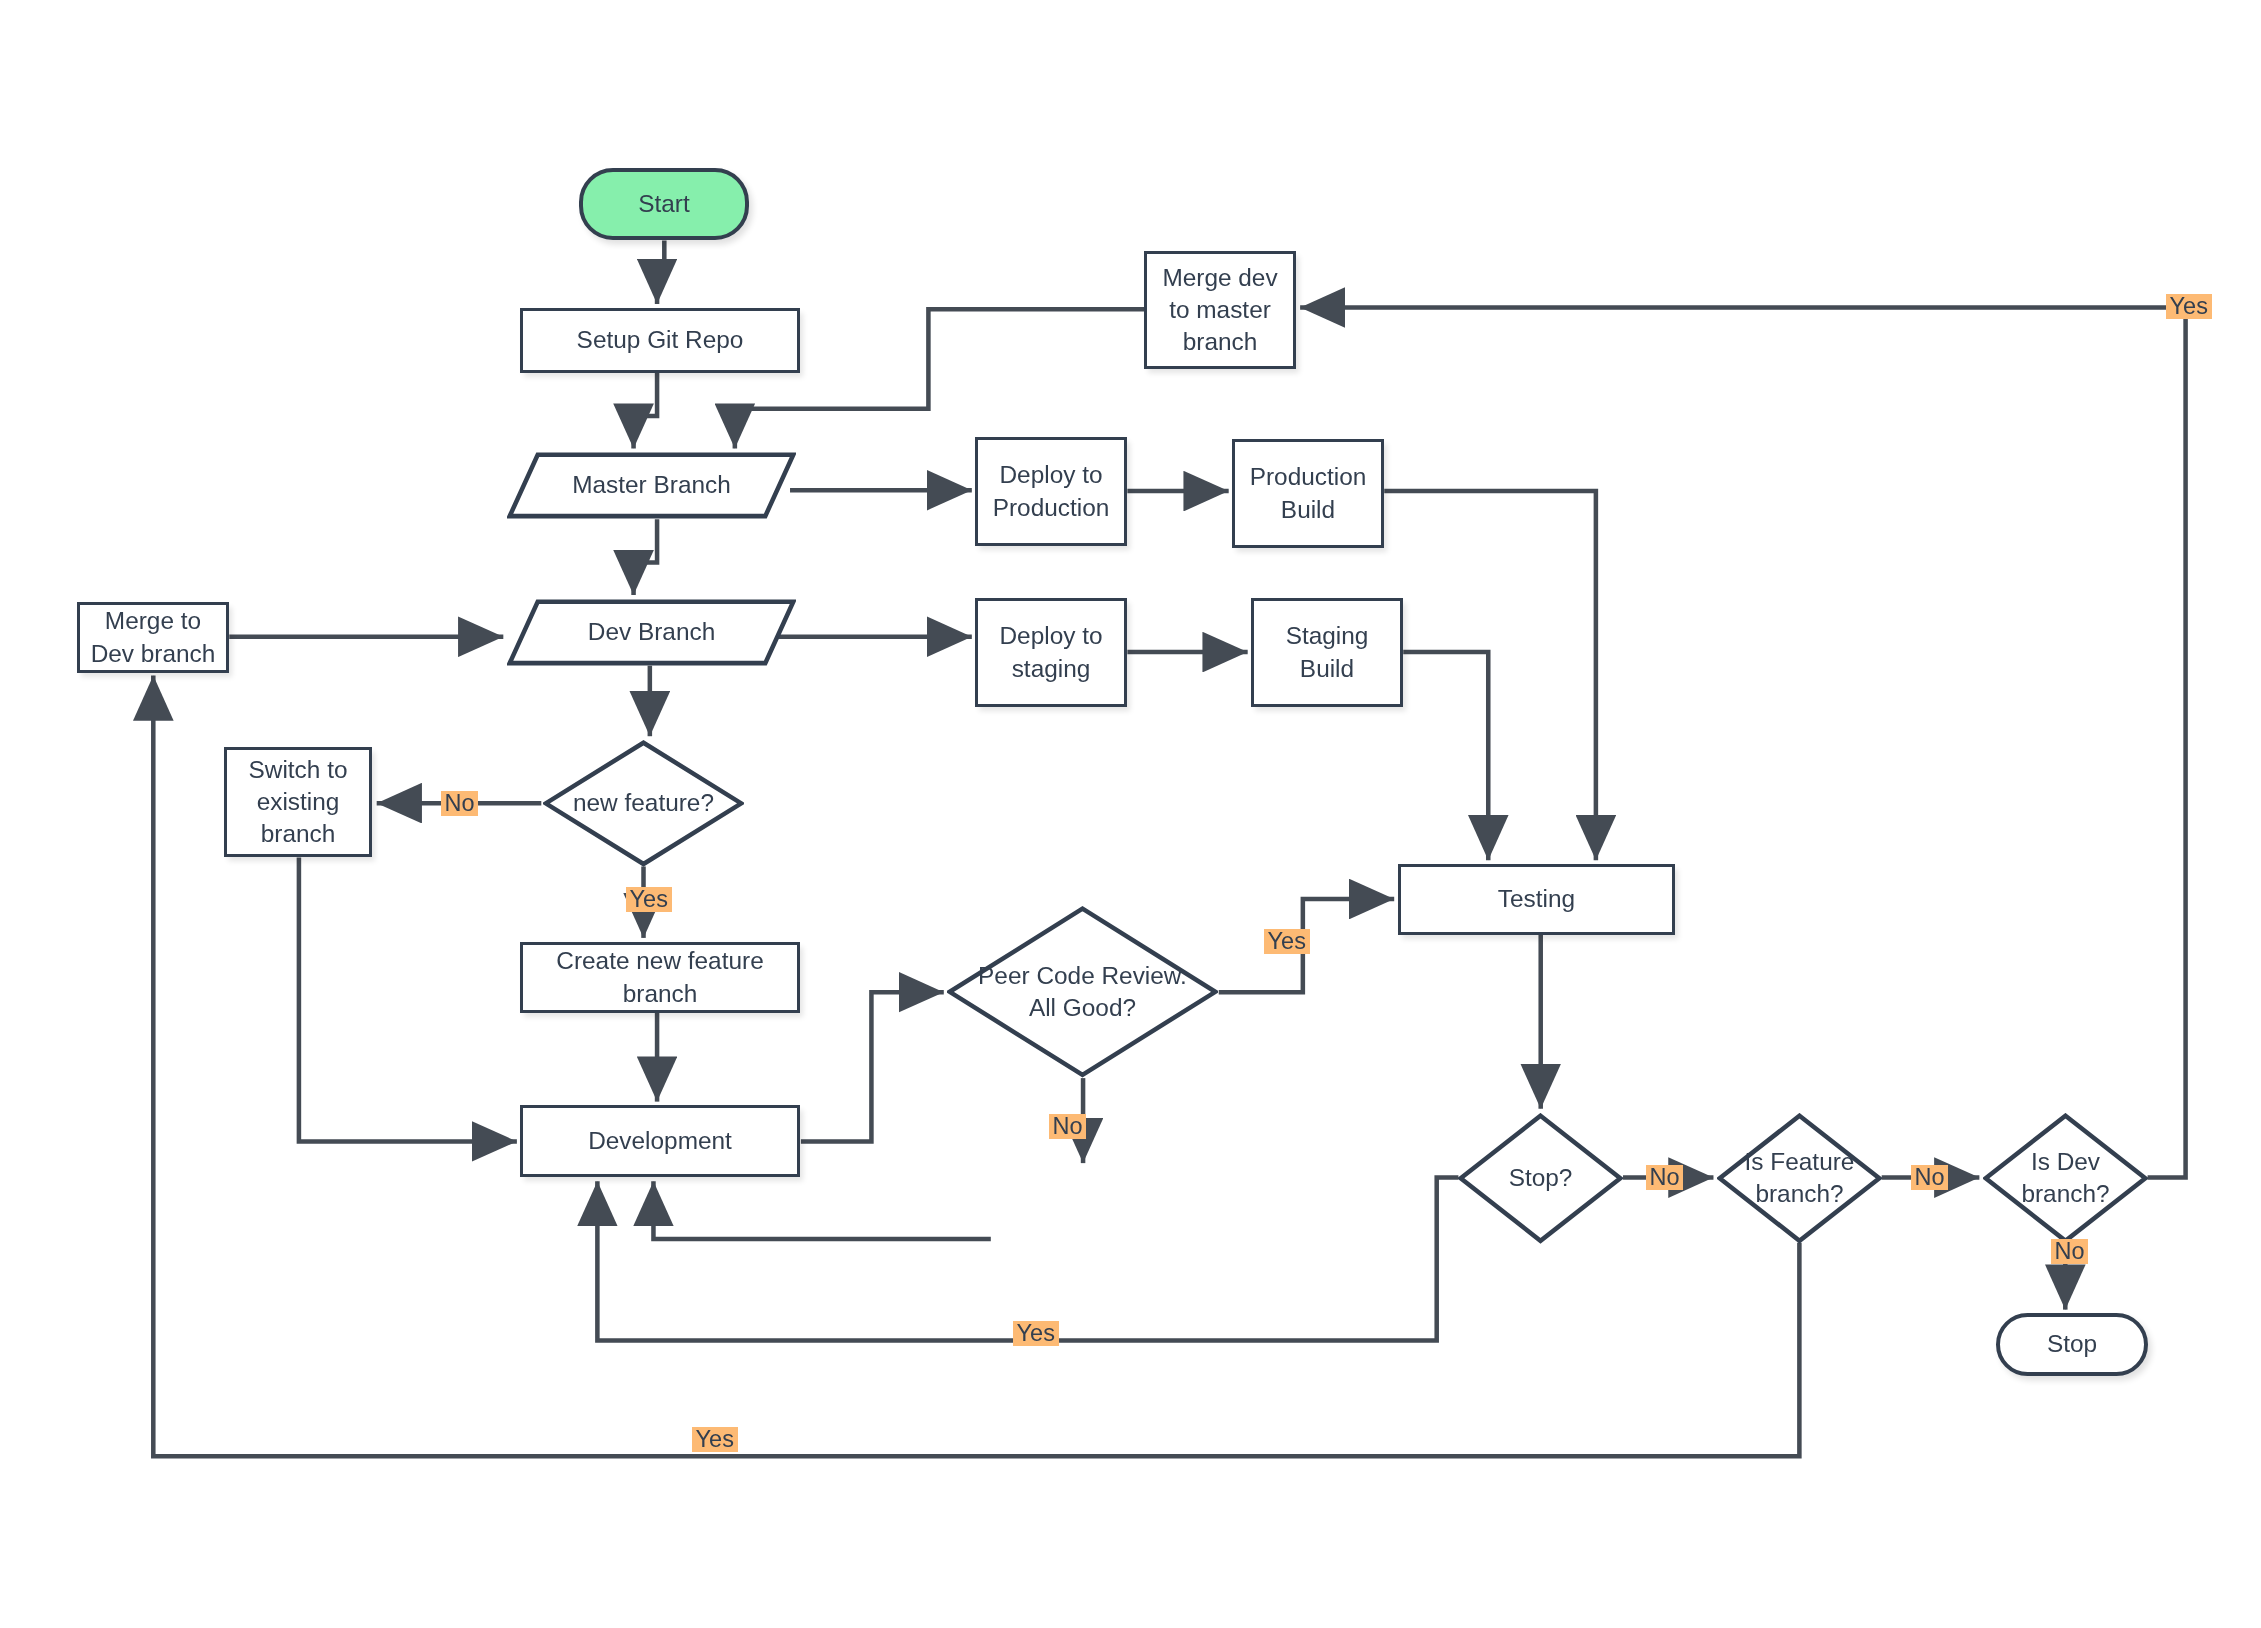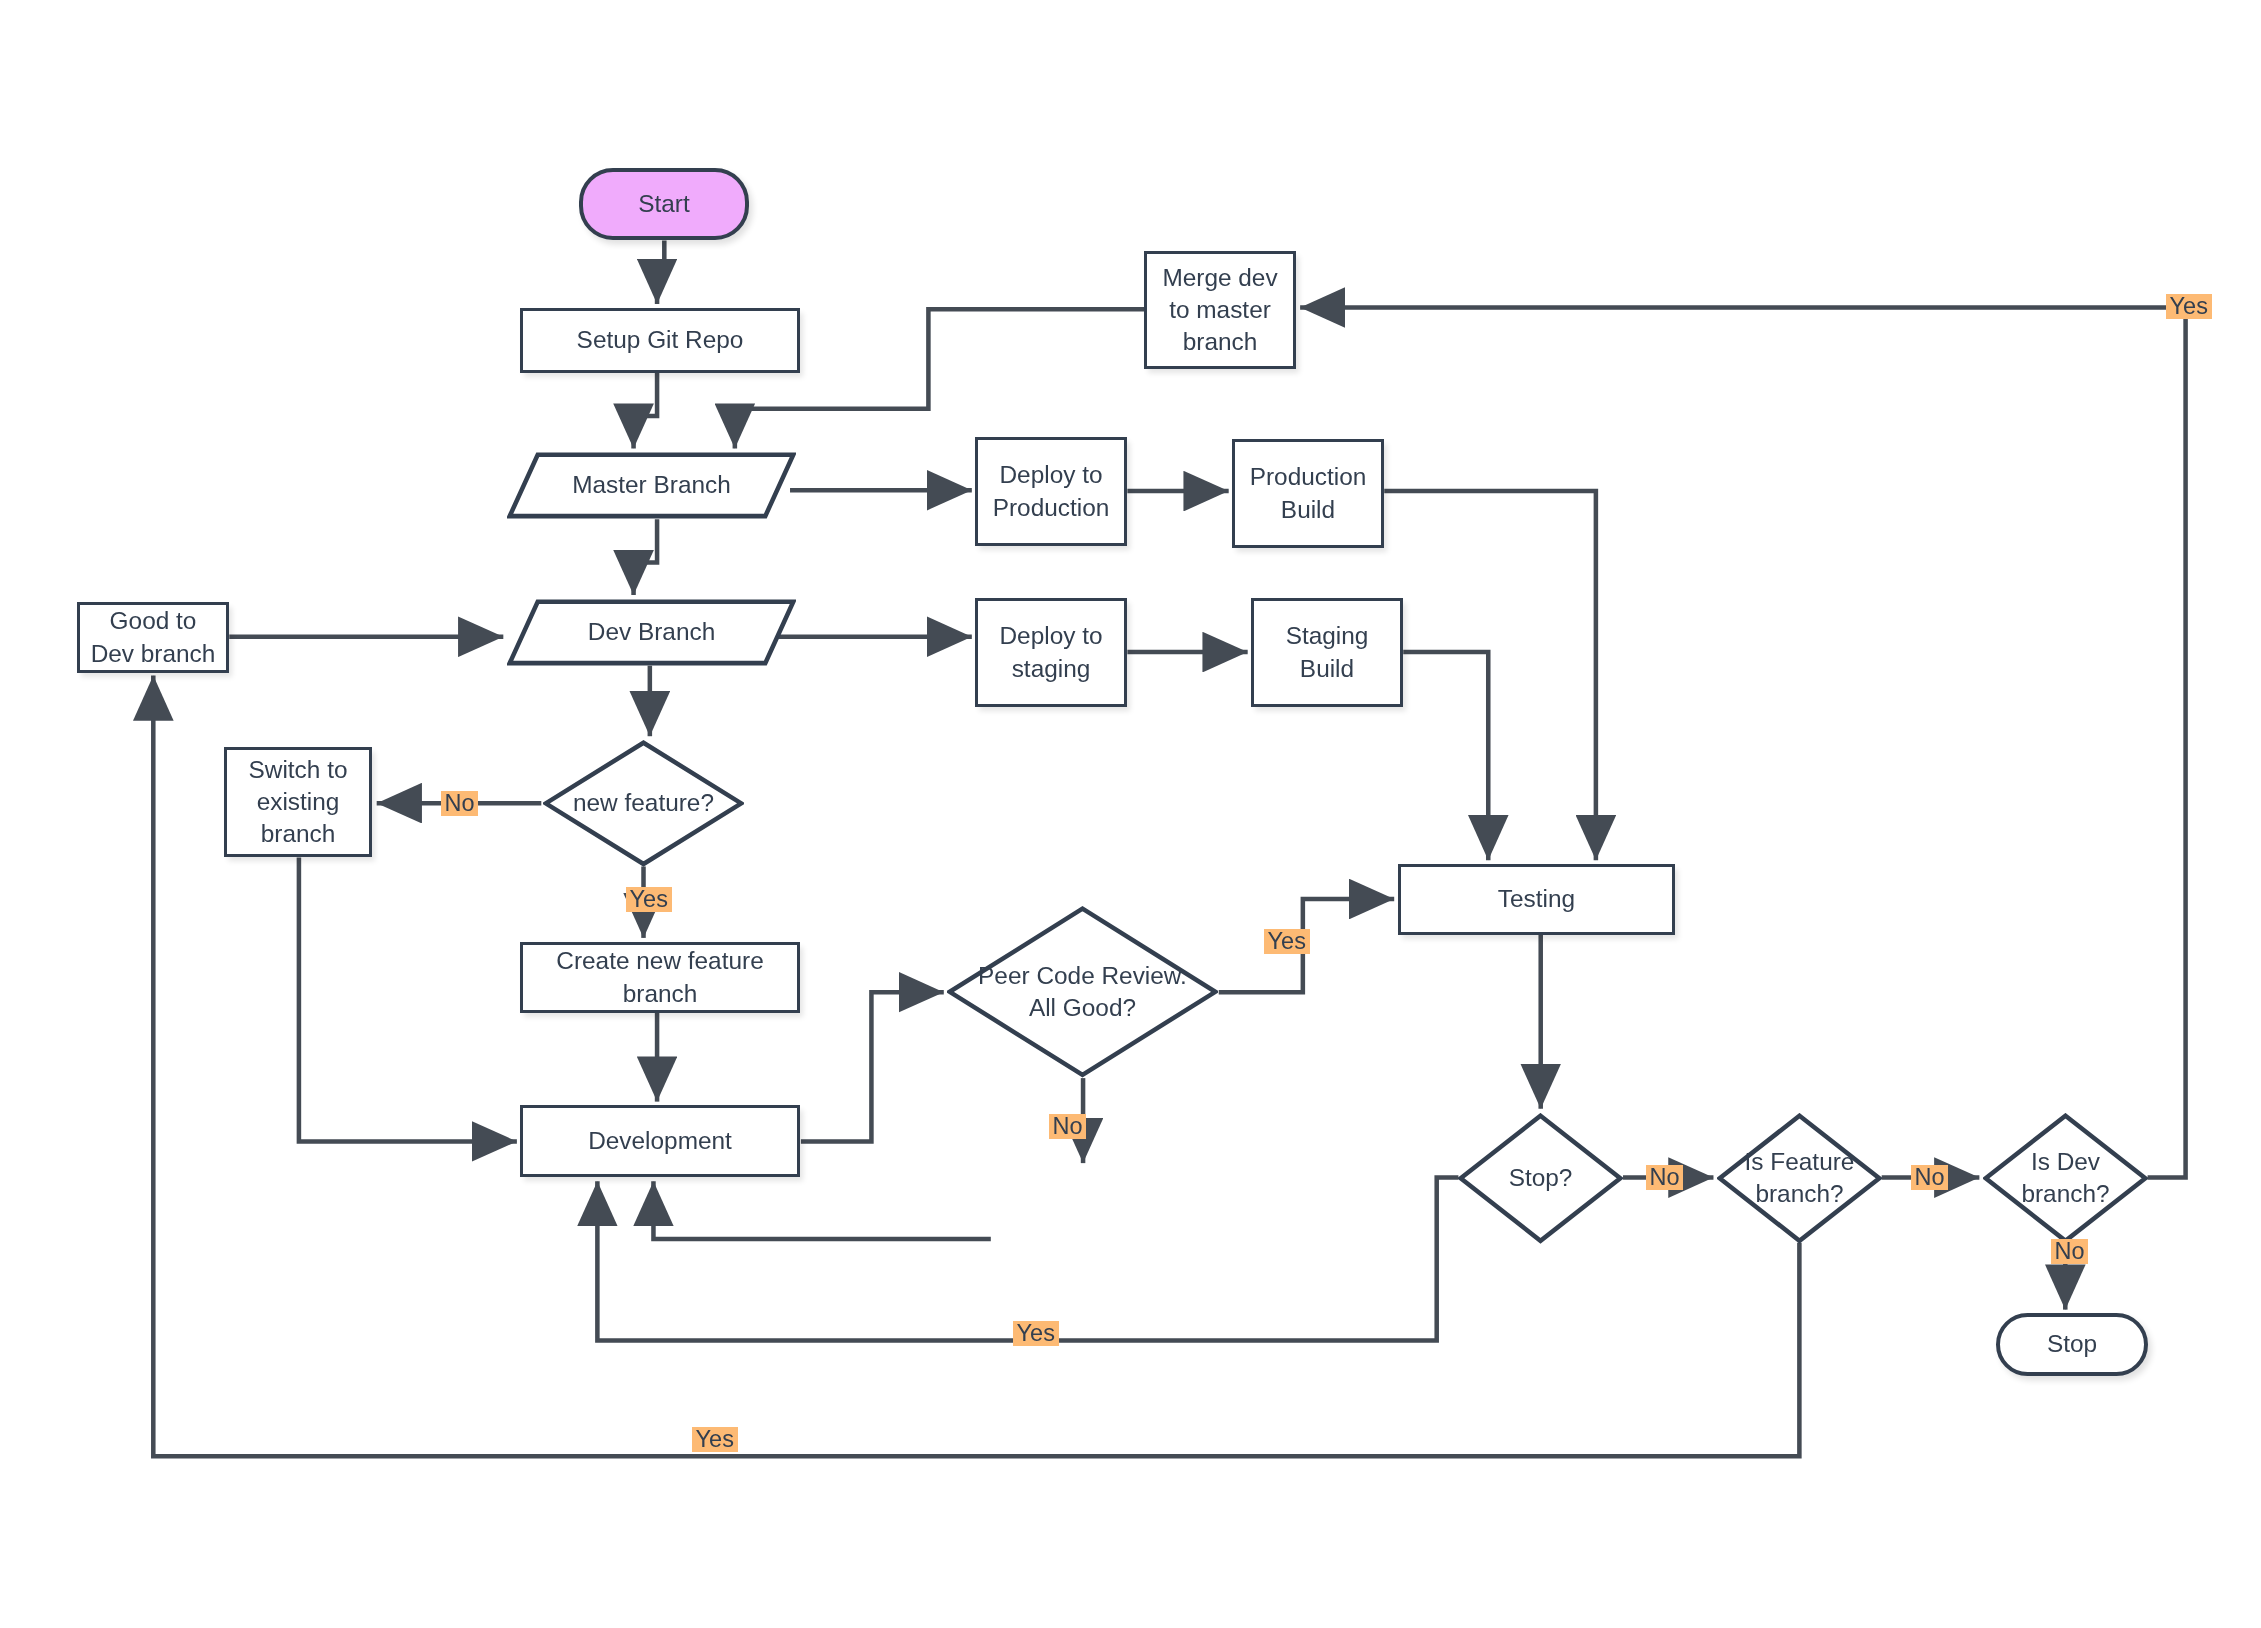--- a/index.html
+++ b/index.html
@@ -47,21 +47,21 @@
     background: #ffffff;
     border: 3.6px solid #333F4F;
     box-shadow: 3.6px 4.5px 5.4px rgba(0,0,0,0.10);
   }
   
   .n-term {
     border: 4.5px solid #333F4F;
     border-radius: 34px;
     box-shadow: 3.6px 4.5px 6.3px rgba(0,0,0,0.12);
   }
-  .n-term.start { background: #f0abfc; }
+  .n-term.start { background: #86efac; }
   .n-term.stop  { background: #ffffff; }
   
   .n-para {
     background: transparent;
     border: none;
     box-shadow: none;
   }
   .n-para .para-shape {
     position: absolute;
     left: 0; top: 0; right: 0; bottom: 0;
@@ -188,21 +188,21 @@
     <span class="lbl">Deploy to
 Production</span>
   </div>
 
   <div class="node n-rect" style="left:1232px;top:439px;width:152px;height:109px;">
     <span class="lbl">Production
 Build</span>
   </div>
 
   <div class="node n-rect" style="left:77px;top:602px;width:152px;height:71px;">
-    <span class="lbl">Good to
+    <span class="lbl">Merge to
 Dev branch</span>
   </div>
 
   <div class="node n-para" style="left:507px;top:599px;width:289px;height:67px;">
     <svg class="para-shape" viewBox="0 0 320 74" preserveAspectRatio="none">
       <polygon points="34,3 317,3 286,71 3,71" fill="#ffffff" stroke="#333F4F" stroke-width="5"></polygon>
     </svg>
     <span class="lbl">Dev Branch</span>
   </div>
 

